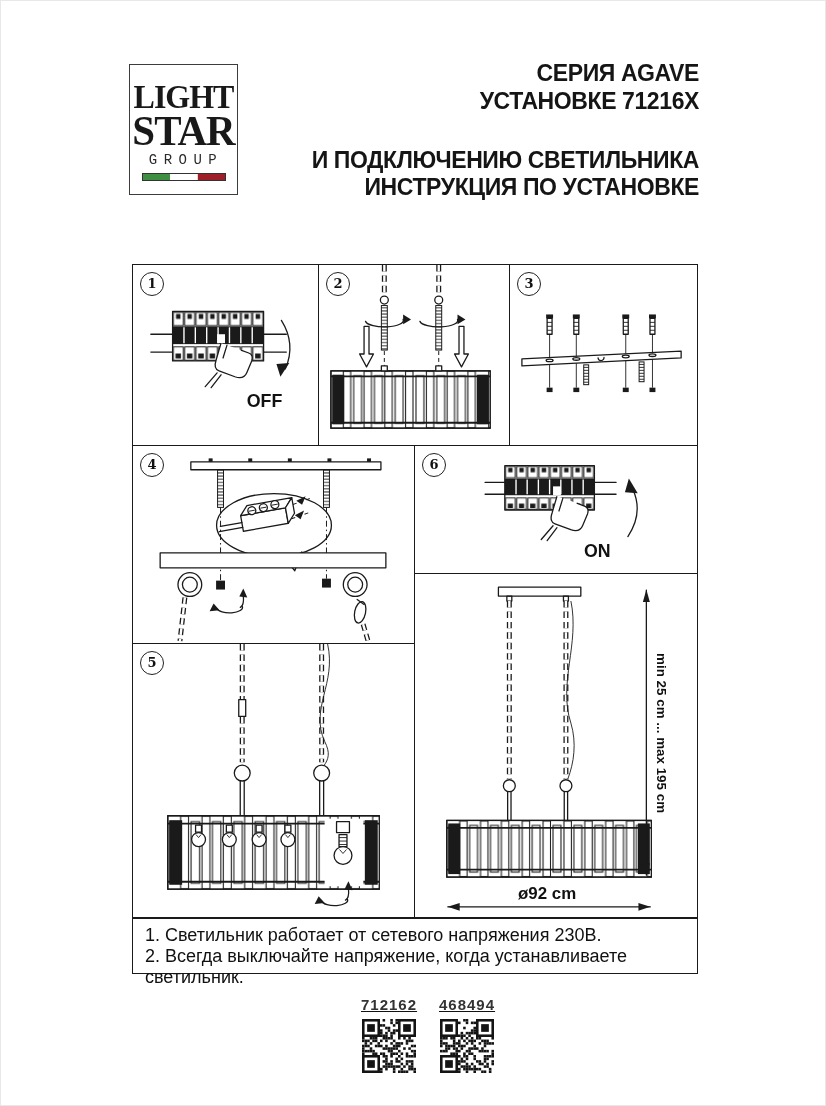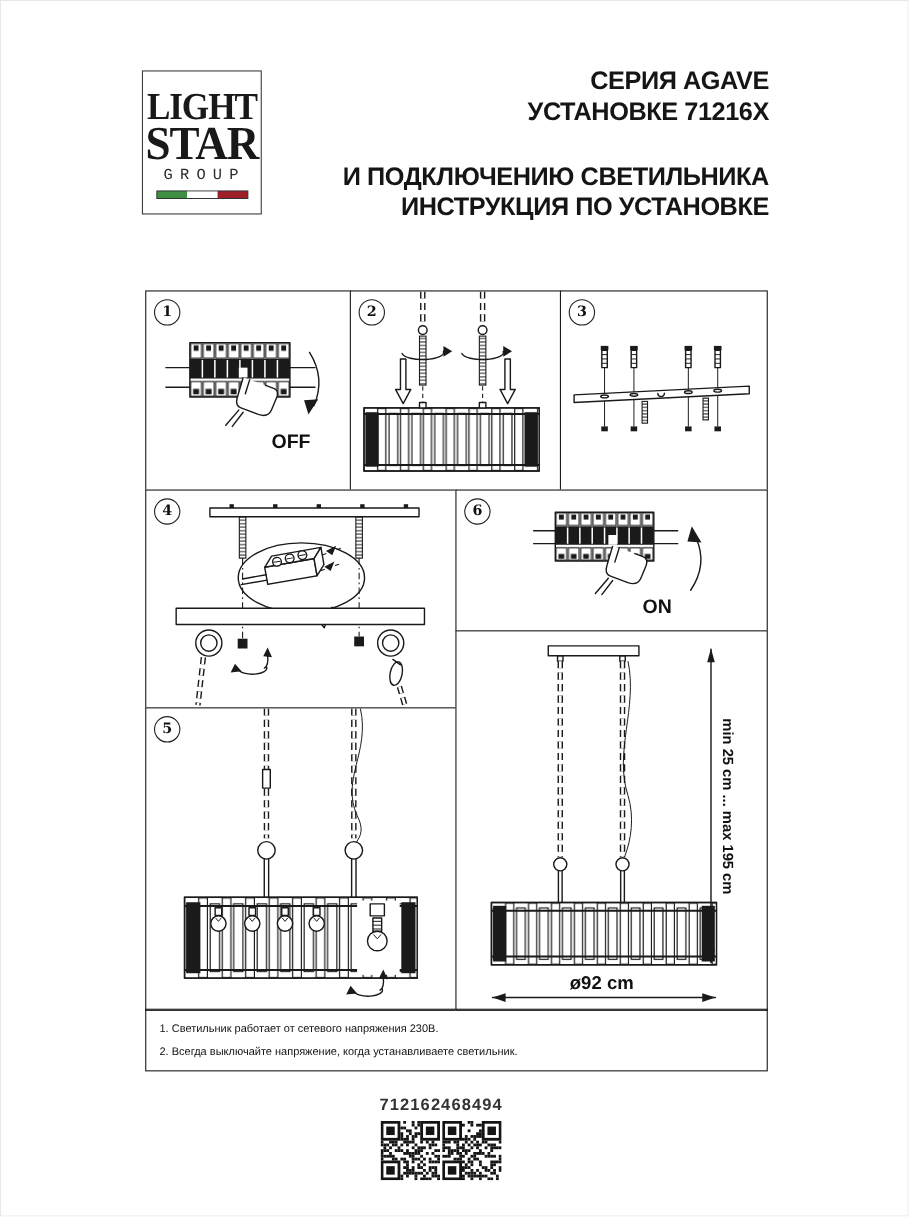--- a/index.html
+++ b/index.html
@@ -36,23 +36,23 @@
   .chain2{stroke:#fff;stroke-width:2.4;stroke-dasharray:6.5 4;fill:none;}
   .dash{stroke:#1a1a1a;stroke-width:1;stroke-dasharray:4 3;fill:none;}
   .dashdot{stroke:#1a1a1a;stroke-width:1;stroke-dasharray:6 3 1.5 3;fill:none;}
   .rail{stroke:#1a1a1a;stroke-width:1.8;fill:none;}
   .wdiv{stroke:#fff;stroke-width:1.4;}
   text.offon{font-family:"Liberation Sans",sans-serif;font-weight:bold;font-size:18px;fill:#111;}
   text.dimv{font-family:"Liberation Sans",sans-serif;font-weight:bold;font-size:13.5px;fill:#111;}
   text.dimh{font-family:"Liberation Sans",sans-serif;font-weight:bold;font-size:17px;fill:#111;}
   
   .notes{position:absolute;left:131px;top:916px;width:566px;height:57px;border:1.6px solid #1a1a1a;
-         box-sizing:border-box;padding:7px 10px 0 12px;font-size:10px;line-height:21px;color:#111;}
+         box-sizing:border-box;padding:7px 10px 0 12px;font-size:18px;line-height:21px;color:#111;}
   
-  .codes{position:absolute;left:344px;top:995px;display:flex;}
+  .codes{position:absolute;left:360px;top:995px;display:flex;gap:22px;text-decoration:underline;}
   .code-block{width:56px;text-align:center;}
   .code-label{font-weight:bold;font-size:15px;letter-spacing:1px;color:#333;}
   .qr{width:54px;height:54px;margin-top:6px;fill:#141414;background:#fff;}
 </style>
 </head>
 <body>
 
 <div class="sheet">
 
   <div class="logo-box">

